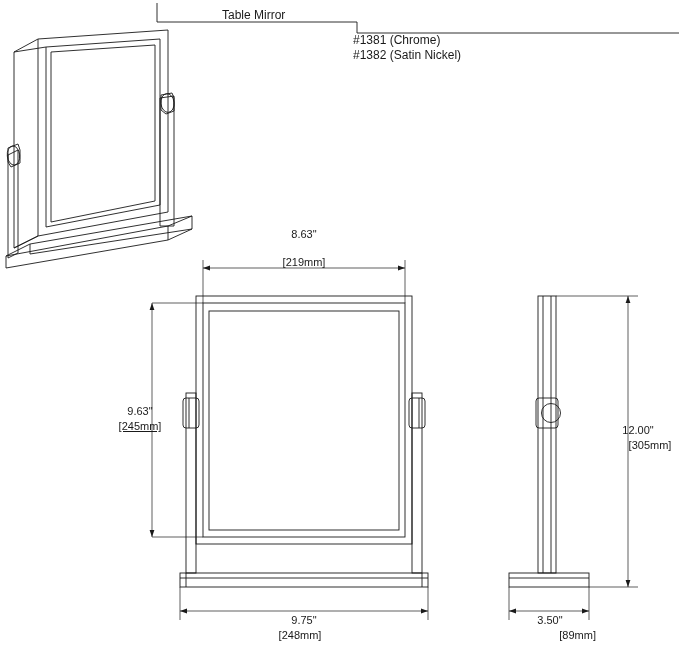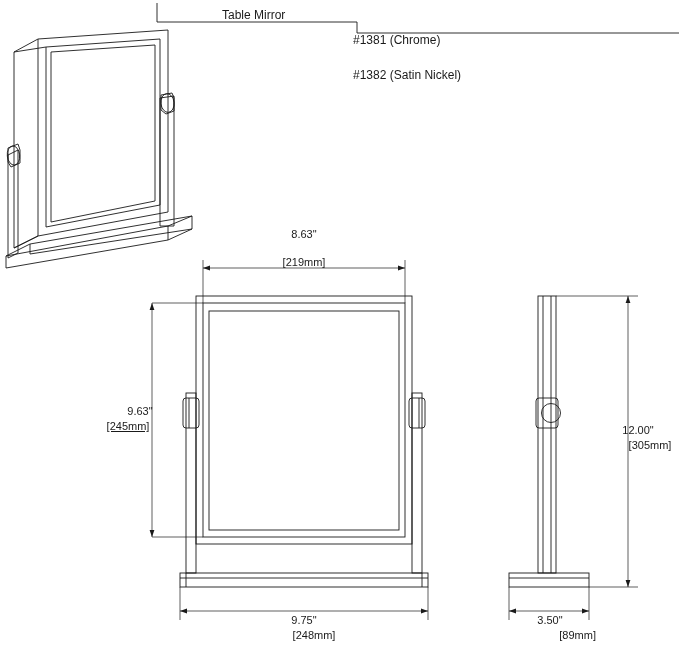--- a/index.html
+++ b/index.html
@@ -157,30 +157,30 @@
         <path d="M509 611 L589 611"></path>
         <path d="M509 611 L516 608.6 L516 613.4 Z" fill="#1a1a1a" stroke="none"></path>
         <path d="M589 611 L582 608.6 L582 613.4 Z" fill="#1a1a1a" stroke="none"></path>
       </g>
     </g>
   </svg>
 
   <div class="lbl title-lbl" style="left:222px; top:8px;">Table Mirror</div>
 
   <div class="lbl code-lbl" style="left:353px; top:33px;">#1381 (Chrome)</div>
-  <div class="lbl code-lbl" style="left:353px; top:68px;">#1382 (Satin Nickel)</div>
+  <div class="lbl code-lbl" style="left:353px; top:48px;">#1382 (Satin Nickel)</div>
 
   <div class="lbl dim-lbl" style="left:254px; top:228px; width:100px;">8.63"</div>
   <div class="lbl dim-lbl" style="left:254px; top:256px; width:100px;">[219mm]</div>
 
   <div class="lbl dim-lbl" style="left:108px; top:405px; width:64px;">9.63"</div>
-  <div class="lbl dim-lbl" style="left:96px; top:420px; width:64px;text-decoration:underline;">[245mm]</div>
+  <div class="lbl dim-lbl" style="left:108px; top:420px; width:64px;text-decoration:underline;">[245mm]</div>
 
   <div class="lbl dim-lbl" style="left:254px; top:614px; width:100px;">9.75"</div>
-  <div class="lbl dim-lbl" style="left:264px; top:629px; width:100px;">[248mm]</div>
+  <div class="lbl dim-lbl" style="left:250px; top:629px; width:100px;">[248mm]</div>
 
   <div class="lbl dim-lbl" style="left:602px; top:424px; width:72px;">12.00"</div>
   <div class="lbl dim-lbl" style="left:614px; top:439px; width:72px;">[305mm]</div>
 
   <div class="lbl dim-lbl" style="left:504px; top:614px; width:92px;">3.50"</div>
   <div class="lbl dim-lbl" style="left:504px; top:629px; width:92px;text-align:right;">[89mm]</div>
 
 </div>
 
 </body></html>

